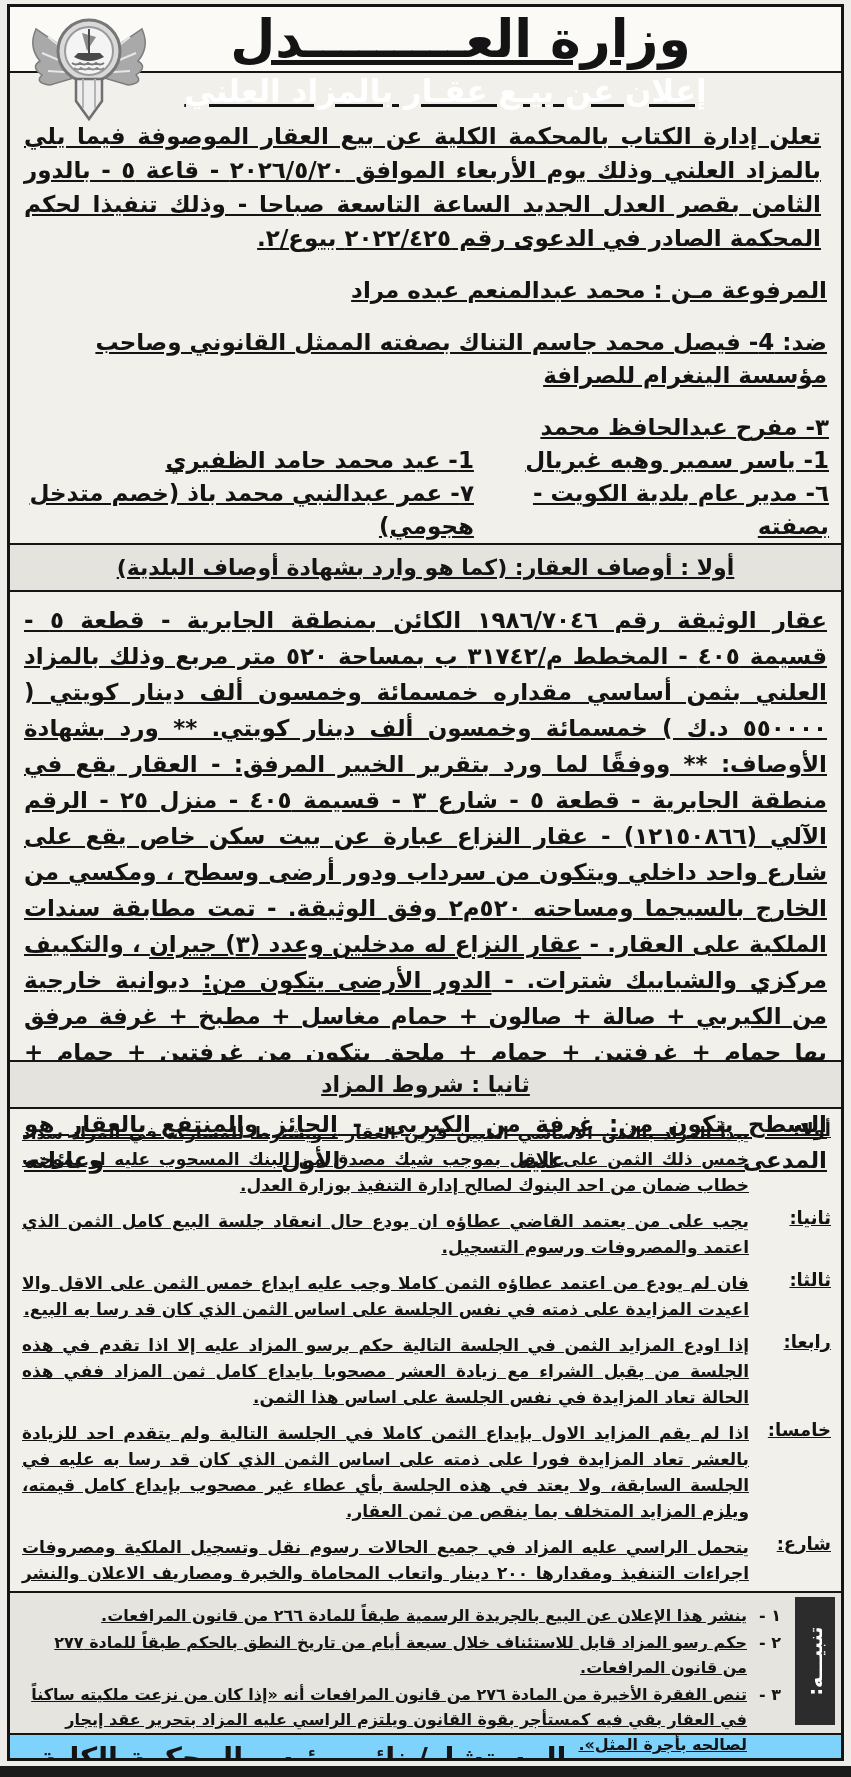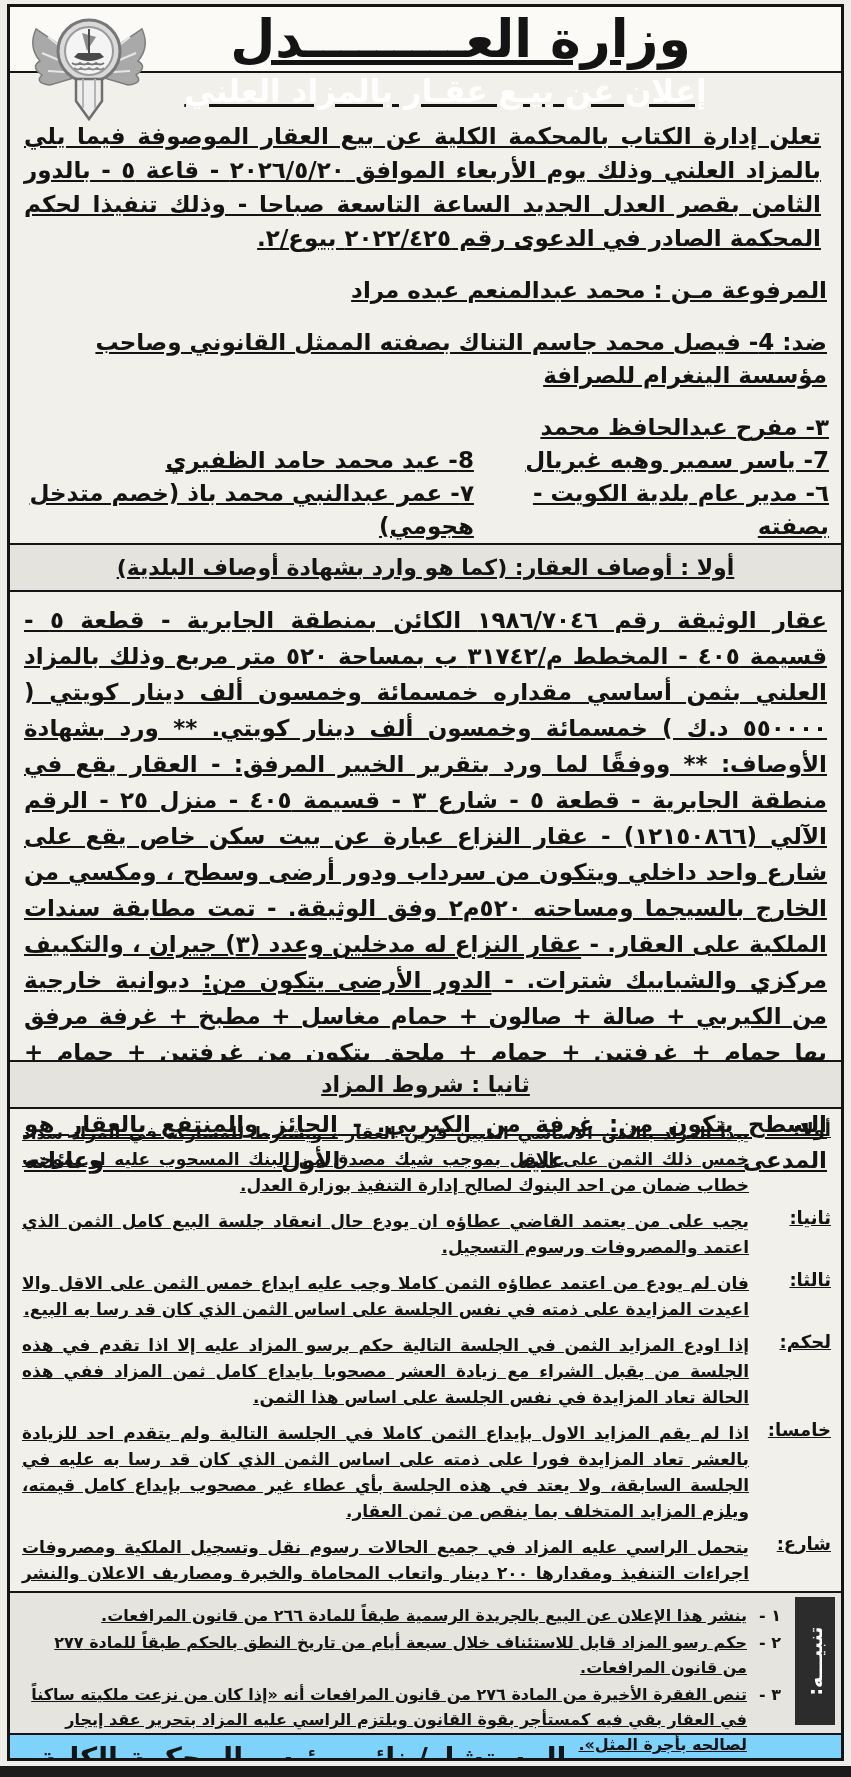--- a/index.html
+++ b/index.html
@@ -179,22 +179,22 @@
 
     <div class="content">
       <p class="intro">تعلن إدارة الكتاب بالمحكمة الكلية عن بيع العقار الموصوفة فيما يلي بالمزاد العلني وذلك يوم الأربعاء الموافق ٢٠٢٦/٥/٢٠ - قاعة ٥ - بالدور الثامن بقصر العدل الجديد الساعة التاسعة صباحا - وذلك تنفيذا لحكم المحكمة الصادر في الدعوى رقم ٢٠٢٢/٤٢٥ بيوع/٢.</p>
       <p class="party-line">المرفوعة مـن : محمد عبدالمنعم عبده مراد</p>
       <p class="party-line">ضد: 4- فيصل محمد جاسم التناك بصفته الممثل القانوني وصاحب مؤسسة الينغرام للصرافة</p>
       <div>
           <div class="def-row">
             <span class="def-cell c1">٣- مفرح عبدالحافظ محمد</span>
           </div>
           <div class="def-row">
-            <span class="def-cell c0">7- ياسر سمير وهبه غبريال</span>
-            <span class="def-cell c1">8- عيد محمد حامد الظفيري</span>
+            <span class="def-cell c0">1- ياسر سمير وهبه غبريال</span>
+            <span class="def-cell c1">1- عيد محمد حامد الظفيري</span>
           </div>
           <div class="def-row">
             <span class="def-cell c0">٦- مدير عام بلدية الكويت - بصفته</span>
             <span class="def-cell c1">٧- عمر عبدالنبي محمد باذ (خصم متدخل هجومي)</span>
           </div>
         </div>
     </div>
 
     <div class="sec-head">أولا : أوصاف العقار: (كما هو وارد بشهادة أوصاف البلدية)</div>
 
@@ -209,21 +209,21 @@
         </div>
         <div class="term">
           <span class="term-label">ثانيا:</span>
           <span class="term-text">يجب على من يعتمد القاضي عطاؤه ان يودع حال انعقاد جلسة البيع كامل الثمن الذي اعتمد والمصروفات ورسوم التسجيل.</span>
         </div>
         <div class="term">
           <span class="term-label">ثالثا:</span>
           <span class="term-text">فان لم يودع من اعتمد عطاؤه الثمن كاملا وجب عليه ايداع خمس الثمن على الاقل والا اعيدت المزايدة على ذمته في نفس الجلسة على اساس الثمن الذي كان قد رسا به البيع.</span>
         </div>
         <div class="term">
-          <span class="term-label">لحكم:</span>
+          <span class="term-label">رابعا:</span>
           <span class="term-text">إذا اودع المزايد الثمن في الجلسة التالية حكم برسو المزاد عليه إلا اذا تقدم في هذه الجلسة من يقبل الشراء مع زيادة العشر مصحوبا بايداع كامل ثمن المزاد ففي هذه الحالة تعاد المزايدة في نفس الجلسة على اساس هذا الثمن.</span>
         </div>
         <div class="term">
           <span class="term-label">خامسا:</span>
           <span class="term-text">اذا لم يقم المزايد الاول بإيداع الثمن كاملا في الجلسة التالية ولم يتقدم احد للزيادة بالعشر تعاد المزايدة فورا على ذمته على اساس الثمن الذي كان قد رسا به عليه في الجلسة السابقة، ولا يعتد في هذه الجلسة بأي عطاء غير مصحوب بإيداع كامل قيمته، ويلزم المزايد المتخلف بما ينقص من ثمن العقار.</span>
         </div>
         <div class="term">
           <span class="term-label">شارع:</span>
           <span class="term-text">يتحمل الراسي عليه المزاد في جميع الحالات رسوم نقل وتسجيل الملكية ومصروفات اجراءات التنفيذ ومقدارها ٢٠٠ دينار واتعاب المحاماة والخبرة ومصاريف الاعلان والنشر عن البيع في الصحف اليومية.</span>
         </div>

